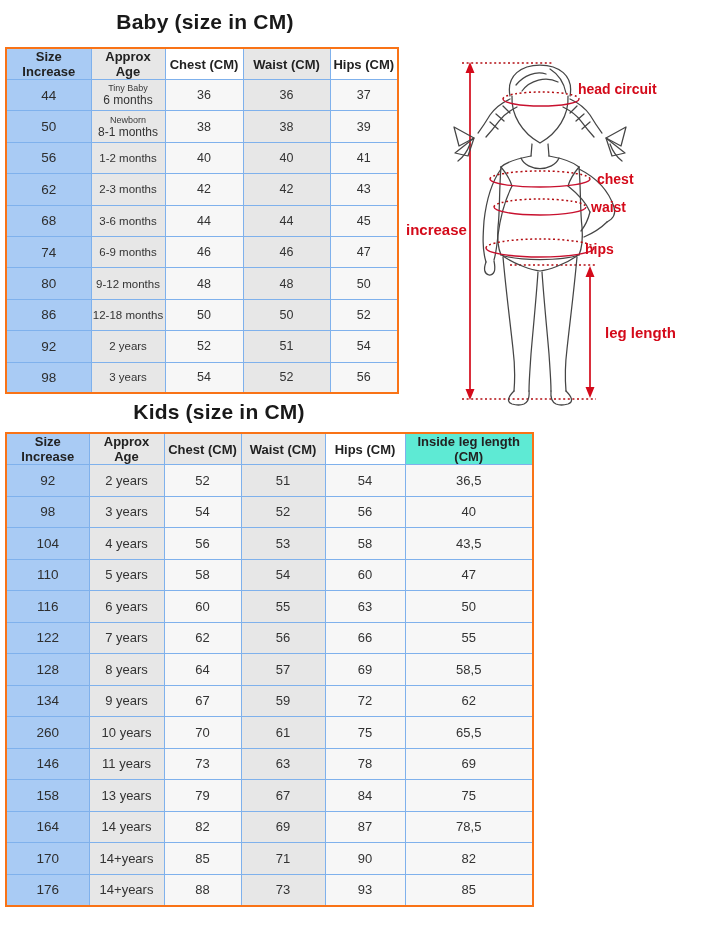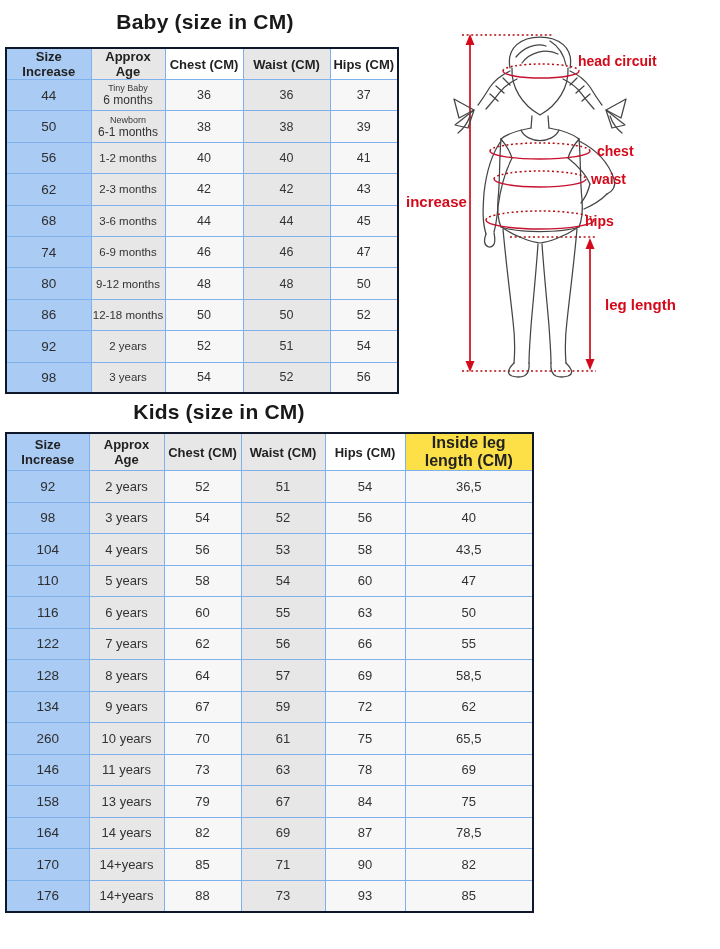--- a/index.html
+++ b/index.html
@@ -11,21 +11,21 @@
   }
   .chart-title {
     position:absolute; text-align:center; font-size:21px; font-weight:700;
     color:#191919; letter-spacing:.2px;
   }
   #baby-title { left:0; top:10px; width:410px; }
   #kids-title { left:0; top:400px; width:438px;text-align:center; }
 
   table.size-table {
     position:absolute; border-collapse:collapse; table-layout:fixed;
-    border:2px solid #0f172a;
+    border:2px solid #f97316;
   }
   #baby-table { left:5px; top:47px;  width:392px; }
   #kids-table { left:5px; top:432px; width:527px; }
   .size-table th, .size-table td {
     border:1px solid #7fb1ec; text-align:center; vertical-align:middle;
     color:#333333; overflow:hidden;
   }
   .size-table th { font-size:13px; font-weight:700; color:#222222; height:31px; padding:0 1px; }
   #baby-table td { font-size:12.5px; height:31.4px; }
   #kids-table td { font-size:13px;  height:31.5px; }
@@ -40,28 +40,28 @@
   #baby-table td:nth-child(2) { font-size:11.5px;margin-top:16px; }
 
   
   #kids-table th:nth-child(1), #kids-table td:nth-child(1) { background:#a9cbf4; }
   #kids-table th:nth-child(2), #kids-table td:nth-child(2) { background:#e7e7e7; }
   #kids-table th:nth-child(3) { background:#e7e7e7; }
   #kids-table td:nth-child(3) { background:#f7f7f7; }
   #kids-table th:nth-child(4), #kids-table td:nth-child(4) { background:#e7e7e7; }
   #kids-table th:nth-child(5) { background:#ffffff; }
   #kids-table td:nth-child(5) { background:#f7f7f7; }
-  #kids-table th:nth-child(6) { background:#fde047; font-size:16px;margin-left:7px; }
+  #kids-table th:nth-child(6) { background:#5eead4; font-size:13px;margin-left:7px; }
   #kids-table td:nth-child(6) { background:#f7f7f7; }
   #kids-table td:nth-child(1) { font-size:13.5px; font-weight:500; color:#2e2e2e; }
 
   .cell-small { font-size:9px;  line-height:10px; color:#3a3a3a; }
   .cell-main  { font-size:12px; line-height:14px; }
 
-  #figure-wrap { position:absolute; left:400px; top:21px; width:320px; height:360px; }
+  #figure-wrap { position:absolute; left:400px; top:49px; width:320px; height:360px; }
   #figure-wrap svg { display:block; width:320px; height:360px; }
   .sketch { fill:none; stroke:#454545; stroke-width:1.25; stroke-linecap:round; stroke-linejoin:round; }
   .red-solid  { fill:none; stroke:#c8102e; stroke-width:1.4; }
   .red-dotted { fill:none; stroke:#b30d12; stroke-width:1.5; stroke-dasharray:2,2.6; }
   .red-arrow-line { fill:none; stroke:#d40a1a; stroke-width:1.7; }
   .red-head { fill:#d40a1a; stroke:none; }
   .red-label { fill:#d40a1a; font-family:"Liberation Sans", sans-serif; font-weight:700; font-size:14px; }
   .red-label.big { font-size:15px; }
 </style>
 </head>
@@ -96,21 +96,21 @@
             <div class="cell-main">6 months</div>
           </td>
           <td>36</td>
           <td>36</td>
           <td>37</td>
         </tr>
         <tr>
           <td>50</td>
           <td>
             <div class="cell-small">Newborn</div>
-            <div class="cell-main">6-1 months</div>
+            <div class="cell-main">8-1 months</div>
           </td>
           <td>38</td>
           <td>38</td>
           <td>39</td>
         </tr>
         <tr>
           <td>56</td>
           <td>1-2 months</td>
           <td>40</td>
           <td>40</td>

